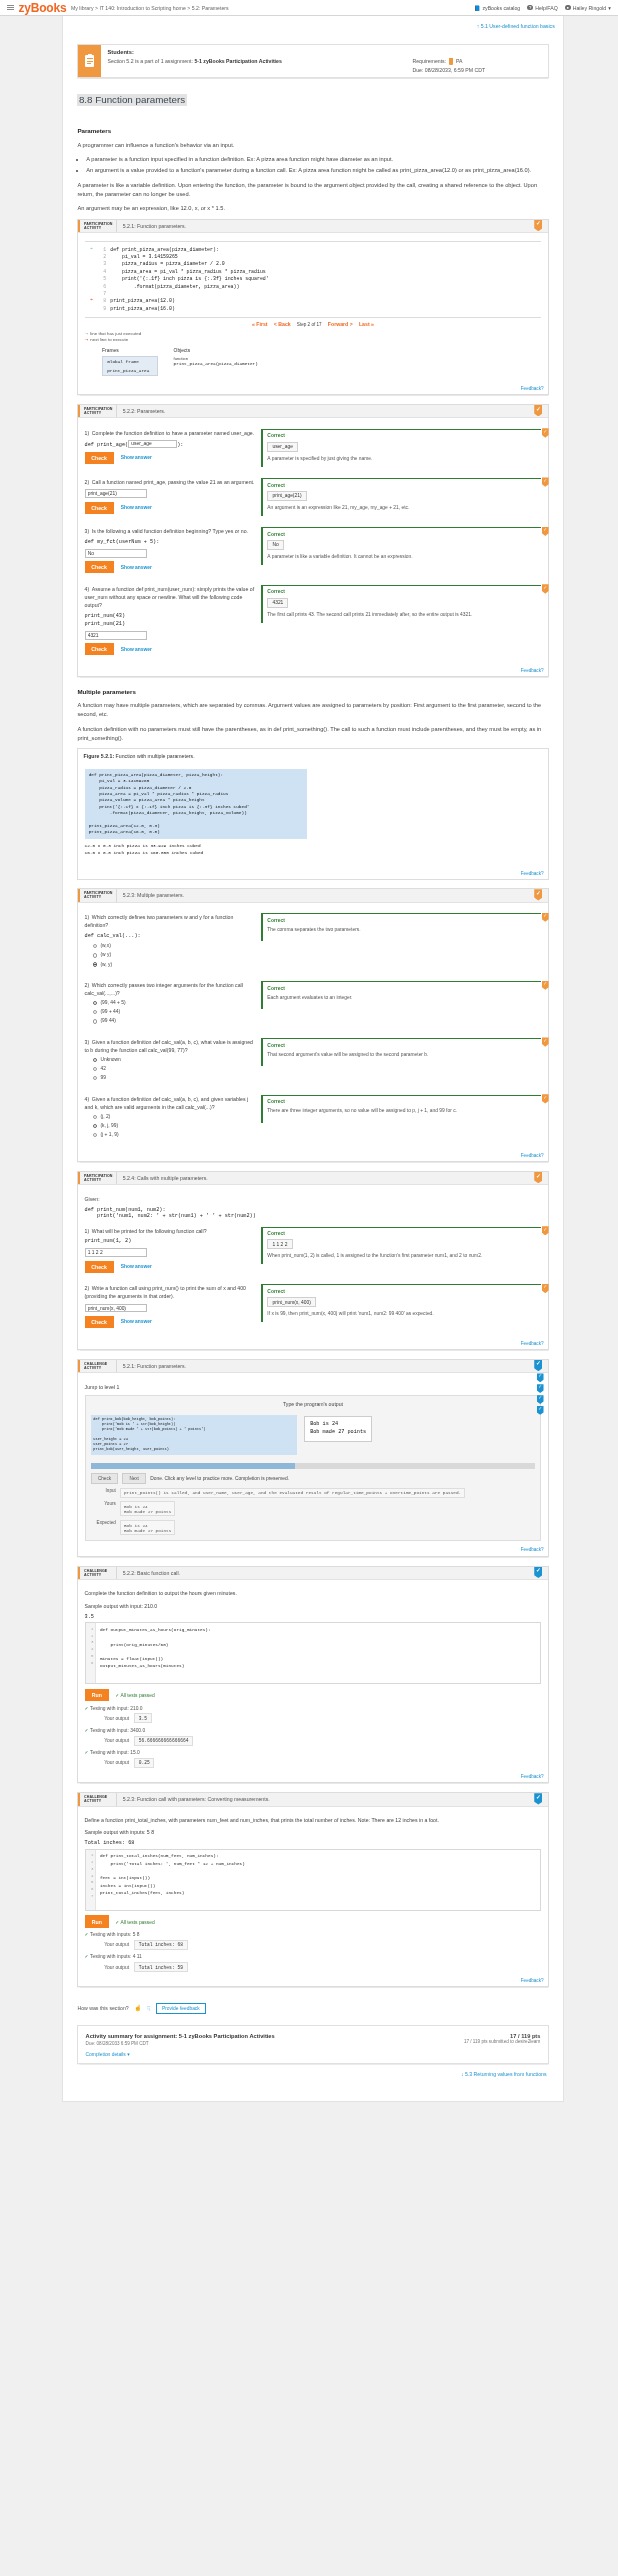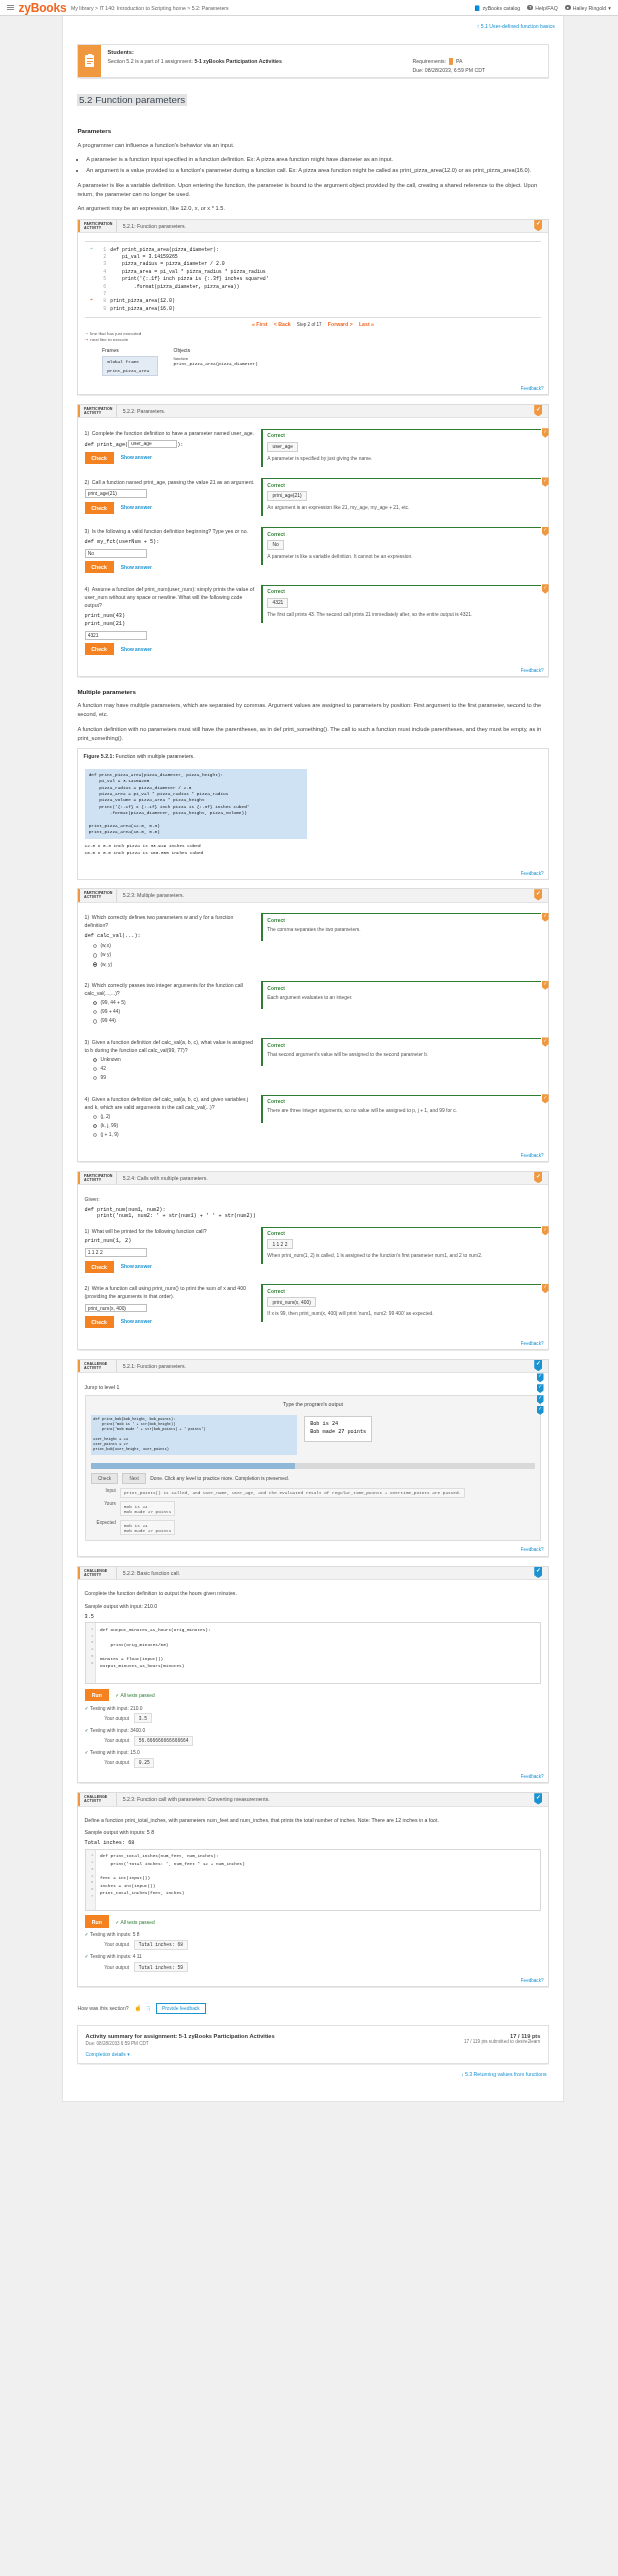--- a/index.html
+++ b/index.html
@@ -290,21 +290,21 @@
               <span class="pa-chip"></span>
               <span>PA</span>
             </div>
             <div>Due: 08/28/2033, 6:59 PM CDT</div>
           </div>
         </div>
       </div>
     </div>
 
     
-    <h1 class="section-title">5.2 Function parameters</h1>
+    <h1 class="section-title">8.8 Function parameters</h1>
 
     <h2 class="sub">Parameters</h2>
     <p class="body">A programmer can influence a function's behavior via an input.</p>
     <ul class="body">
       <li>A parameter is a function input specified in a function definition. Ex: A pizza area function might have diameter as an input.</li>
       <li>An argument is a value provided to a function's parameter during a function call. Ex: A pizza area function might be called as print_pizza_area(12.0) or as print_pizza_area(16.0).</li>
     </ul>
     <p class="body">A parameter is like a variable definition. Upon entering the function, the parameter is bound to the argument object provided by the call, creating a shared reference to the object. Upon return, the parameter can no longer be used.</p>
     <p class="body">An argument may be an expression, like 12.0, x, or x * 1.5.</p>
 

